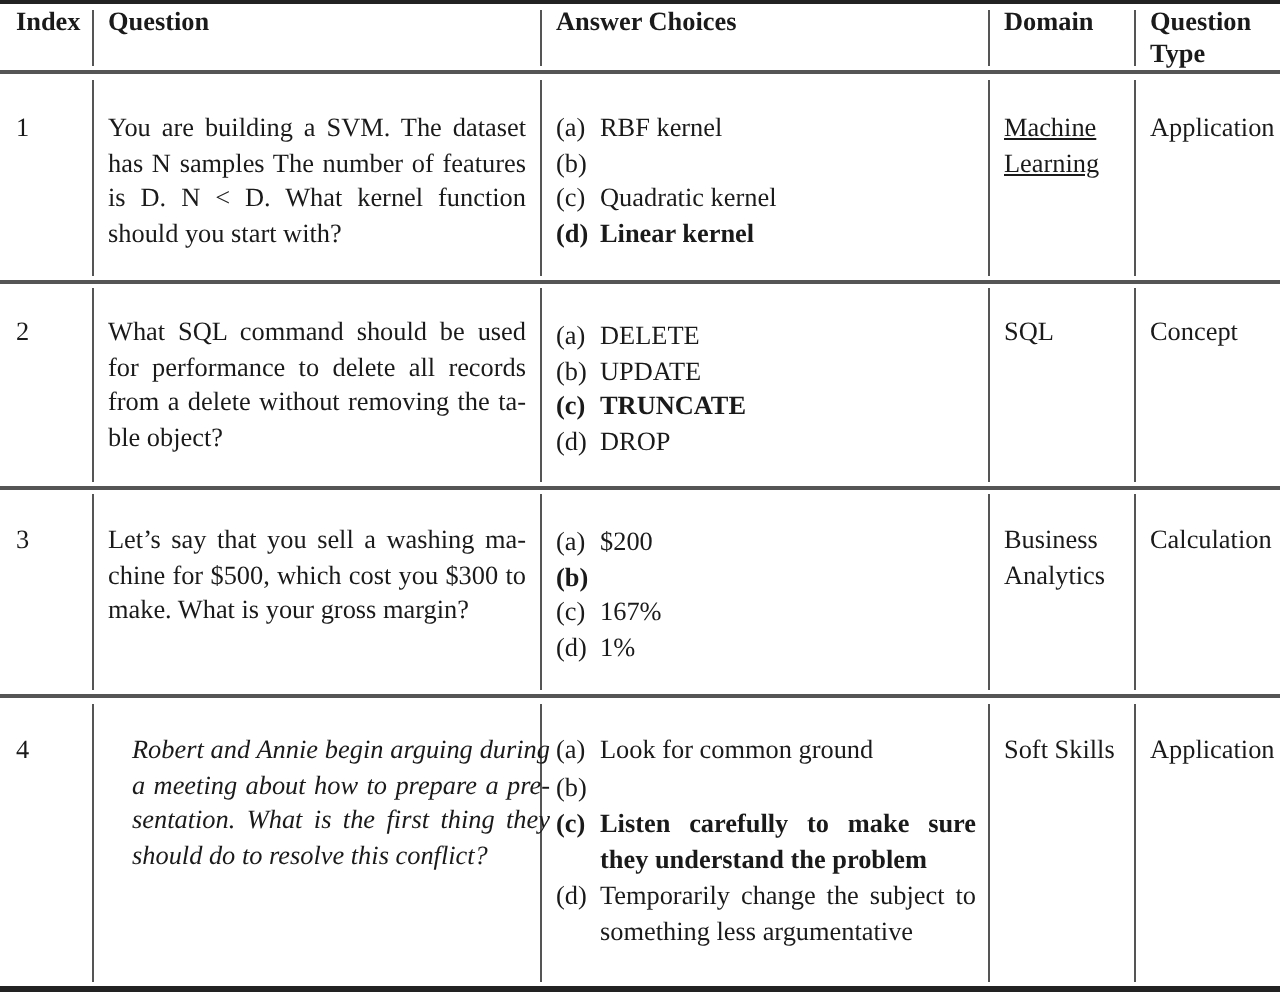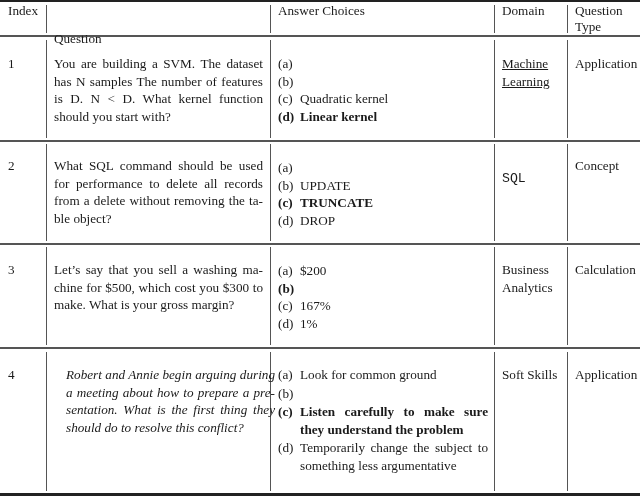--- a/index.html
+++ b/index.html
@@ -4,21 +4,21 @@
   <style>
     html, body { margin: 0; padding: 0; background: #ffffff; }
     body {
       width: 640px; height: 496px; position: relative; overflow: hidden;
       font-family: "Liberation Serif", "DejaVu Serif", serif;
       color: #1a1a1a; font-size: 13.2px; line-height: 17.5px;
     }
     .hline { position: absolute; left: 0; width: 640px; background: #555; }
     .vline { position: absolute; width: 1px; background: #555; }
     .cell { position: absolute; }
-    .hdr { font-weight: normal; line-height: 16px; }
+    .hdr { font-weight: bold; line-height: 16px; }
     .justify { text-align: justify; text-align-last: left; hyphens: manual; }
     .choice { display: flex; }
     .choice .lbl { flex: 0 0 22px; }
     .choice .txt { flex: 1; text-align: justify; text-align-last: left; }
     .choice.correct { font-weight: bold; }
   </style>
 </head>
 <body>
 
 <div>
@@ -52,32 +52,33 @@
     <div class="vline" style="left:567px;top:247px;height:98px;"></div>
 
     <div class="vline" style="left:46px;top:352px;height:139px;"></div>
     <div class="vline" style="left:270px;top:352px;height:139px;"></div>
     <div class="vline" style="left:494px;top:352px;height:139px;"></div>
     <div class="vline" style="left:567px;top:352px;height:139px;"></div>
   </div>
 
   <div>
     <div class="cell hdr" style="left:8px;top:3px;">Index</div>
-    <div class="cell hdr" style="left:54px;top:3px;margin-top:28px;">Question</div>
+    <div class="cell hdr" style="left:54px;top:3px;">Question</div>
     <div class="cell hdr" style="left:278px;top:3px;">Answer Choices</div>
     <div class="cell hdr" style="left:502px;top:3px;">Domain</div>
     <div class="cell hdr" style="left:575px;top:3px;width:62px;">Question Type</div>
   </div>
 
   <div>
     <div class="cell" style="left:8px;top:55px;">1</div>
     <div class="cell justify" style="left:54px;top:55px;width:209px;">You are building a SVM. The dataset has N samples The number of features is D. N &lt; D. What kernel function should you start with?</div>
     <div class="cell" style="left:278px;top:55px;width:210px;">
       <div class="choice">
           <span class="lbl">(a)</span>
+          <span class="txt">RBF kernel</span>
         </div>
       <div class="choice">
           <span class="lbl">(b)</span>
         </div>
       <div class="choice">
           <span class="lbl">(c)</span>
           <span class="txt">Quadratic kernel</span>
         </div>
       <div class="choice correct">
           <span class="lbl">(d)</span>
@@ -87,35 +88,36 @@
     <div class="cell" style="left:502px;top:55px;width:62px;text-decoration:underline;">Machine Learning</div>
     <div class="cell" style="left:575px;top:55px;">Application</div>
   </div>
 
   <div>
     <div class="cell" style="left:8px;top:157px;">2</div>
     <div class="cell justify" style="left:54px;top:157px;width:209px;">What SQL command should be used for performance to delete all records from a delete without removing the ta­ble object?</div>
     <div class="cell" style="left:278px;top:159px;width:210px;">
       <div class="choice">
           <span class="lbl">(a)</span>
+          <span class="txt">DELETE</span>
         </div>
       <div class="choice">
           <span class="lbl">(b)</span>
           <span class="txt">UPDATE</span>
         </div>
       <div class="choice correct">
           <span class="lbl">(c)</span>
           <span class="txt">TRUNCATE</span>
         </div>
       <div class="choice">
           <span class="lbl">(d)</span>
           <span class="txt">DROP</span>
         </div>
     </div>
-    <div class="cell" style="left:502px;top:170px;width:62px;font-family:Liberation Mono, monospace;">SQL</div>
+    <div class="cell" style="left:502px;top:157px;width:62px;">SQL</div>
     <div class="cell" style="left:575px;top:157px;text-align:right;">Concept</div>
   </div>
 
   <div>
     <div class="cell" style="left:8px;top:261px;">3</div>
     <div class="cell justify" style="left:54px;top:261px;width:209px;">Let’s say that you sell a washing ma­chine for $500, which cost you $300 to make. What is your gross margin?</div>
     <div class="cell" style="left:278px;top:262px;width:210px;">
       <div class="choice">
           <span class="lbl">(a)</span>
           <span class="txt">$200</span>

